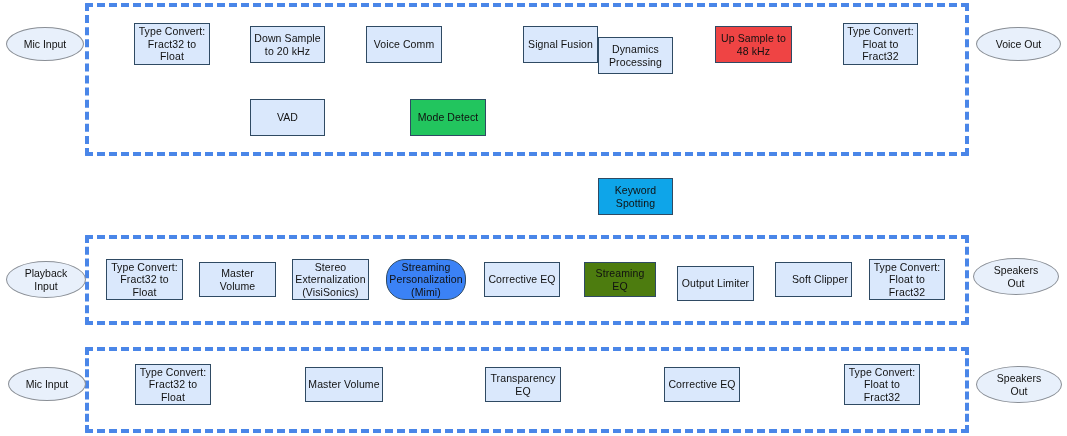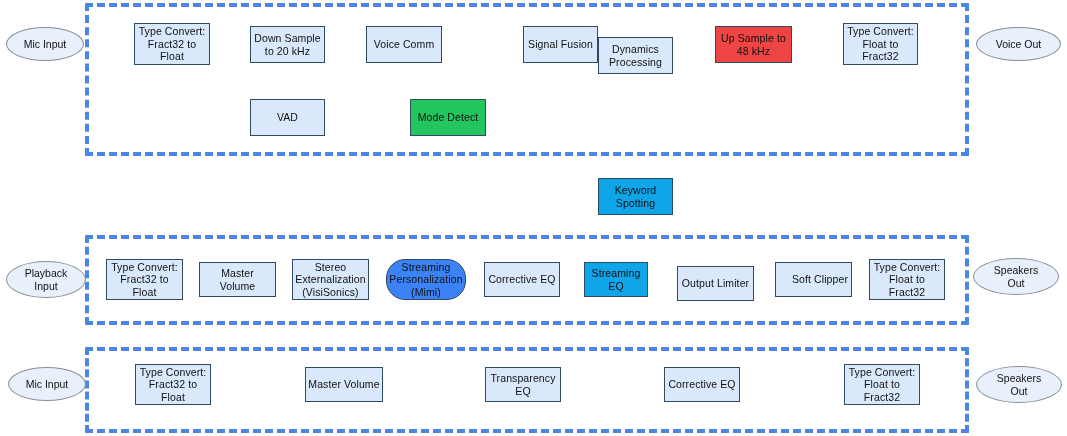--- a/index.html
+++ b/index.html
@@ -92,21 +92,21 @@
 Fract32 to
 Float</div>
       <div class="node" style="left: 199px; top: 262px; width: 77px; height: 35px; background: rgb(218, 232, 252); border-color: rgb(47, 74, 99); color: rgb(17, 17, 17);">Master Volume</div>
       <div class="node" style="left: 292px; top: 259px; width: 77px; height: 41px; background: rgb(218, 232, 252); border-color: rgb(47, 74, 99); color: rgb(17, 17, 17);">Stereo
 Externalization
 (VisiSonics)</div>
       <div class="node" style="left: 386px; top: 259px; width: 80px; height: 41px; background: #3b82f6; border-color: rgb(47, 74, 99); color: rgb(17, 17, 17); border-radius: 19px;">Streaming
 Personalization
 (Mimi)</div>
       <div class="node" style="left: 484px; top: 262px; width: 76px; height: 35px; background: rgb(218, 232, 252); border-color: rgb(47, 74, 99); color: rgb(17, 17, 17);">Corrective EQ</div>
-      <div class="node" style="left: 584px; top: 262px; width: 64px; height: 35px; background: #0ea5e9; border-color: rgb(47, 74, 99); color: rgb(17, 17, 17);">Streaming EQ</div>
+      <div class="node" style="left: 584px; top: 262px; width: 72px; height: 35px; background: #4d7c0f; border-color: rgb(47, 74, 99); color: rgb(17, 17, 17);">Streaming EQ</div>
       <div class="node" style="left: 677px; top: 266px; width: 77px; height: 35px; background: rgb(218, 232, 252); border-color: rgb(47, 74, 99); color: rgb(17, 17, 17);">Output Limiter</div>
       <div class="node" style="left: 775px; top: 262px; width: 77px; height: 35px; background: rgb(218, 232, 252); border-color: rgb(47, 74, 99); color: rgb(17, 17, 17); padding-left: 15px;">Soft Clipper</div>
       <div class="node" style="left: 869px; top: 259px; width: 76px; height: 41px; background: rgb(218, 232, 252); border-color: rgb(47, 74, 99); color: rgb(17, 17, 17);">Type Convert:
 Float to
 Fract32</div>
       <div class="node" style="left: 135px; top: 364px; width: 76px; height: 41px; background: rgb(218, 232, 252); border-color: rgb(47, 74, 99); color: rgb(17, 17, 17);">Type Convert:
 Fract32 to
 Float</div>
       <div class="node" style="left: 305px; top: 367px; width: 78px; height: 35px; background: rgb(218, 232, 252); border-color: rgb(47, 74, 99); color: rgb(17, 17, 17);">Master Volume</div>
       <div class="node" style="left: 485px; top: 367px; width: 76px; height: 35px; background: rgb(218, 232, 252); border-color: rgb(47, 74, 99); color: rgb(17, 17, 17);">Transparency

